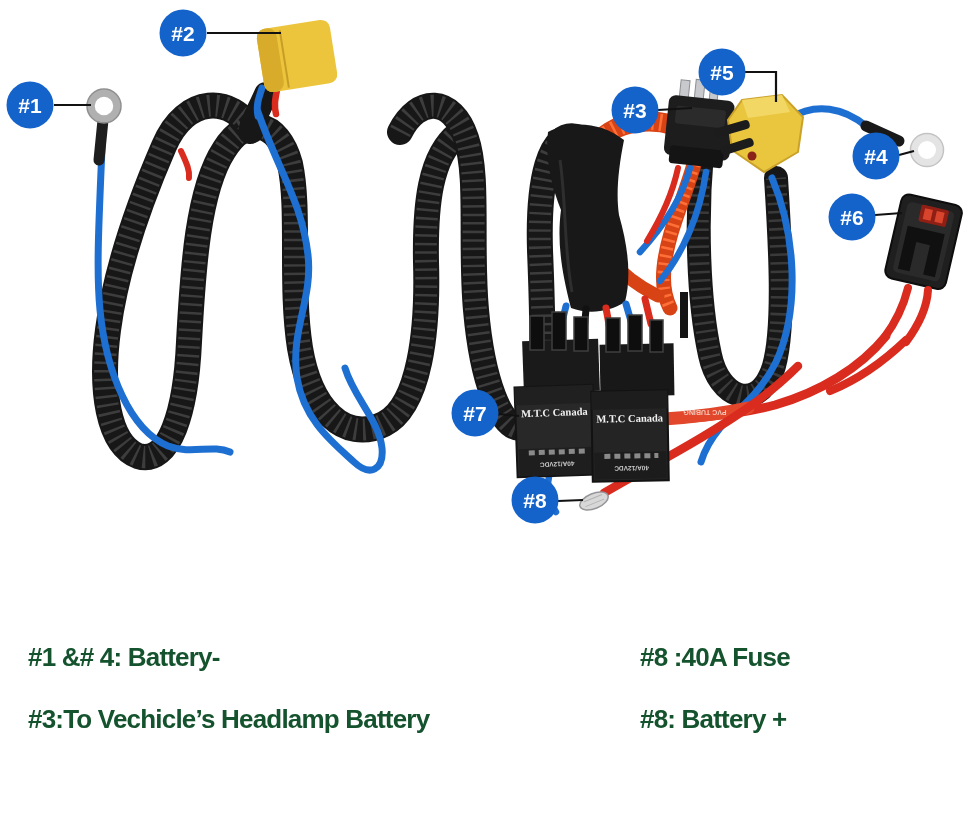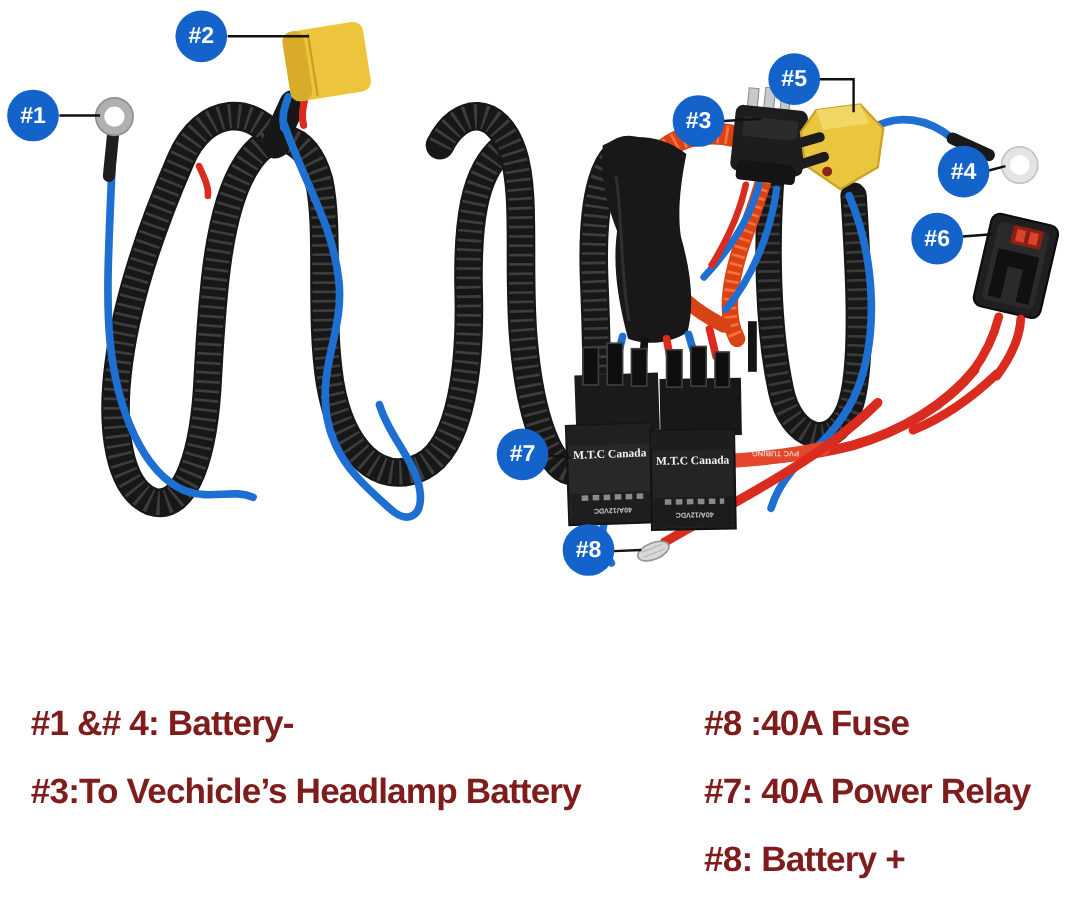--- a/index.html
+++ b/index.html
@@ -3,22 +3,22 @@
 <meta charset="utf-8">
 <style>
   html,body{margin:0;padding:0;background:#ffffff;}
   .stage{position:relative;width:972px;height:820px;background:#ffffff;overflow:hidden;
          font-family:"Liberation Sans",sans-serif;}
   .photo-svg{position:absolute;left:0;top:0;}
   .legend{position:absolute;left:0;top:640px;width:972px;color:#0a0a0a;}
   .legend-col{position:absolute;top:0;}
   .legend-col.left{left:28px;}
   .legend-col.right{left:640px;}
-  .legend-line{font-size:32px;font-weight:700;letter-spacing:-0.8px;line-height:34px;
-               margin-bottom:28px;white-space:nowrap;color:#7f1d1d;}
+  .legend-line{font-size:26px;font-weight:700;letter-spacing:-0.8px;line-height:34px;
+               margin-bottom:28px;white-space:nowrap;color:#14532d;}
   .badge-text{font-family:"Liberation Sans",sans-serif;font-weight:bold;}
 </style>
 </head>
 <body>
 
 <div class="stage">
 
   <svg class="photo-svg" width="972" height="600" viewBox="0 0 972 600">
 
     <g fill="none" stroke-linecap="round">
@@ -226,18 +226,17 @@
     </g>
   </svg>
 
   <div class="legend">
     <div class="legend-col left">
       <div class="legend-line">#1 &amp;# 4: Battery-</div>
       <div class="legend-line">#3:To Vechicle’s Headlamp Battery</div>
     </div>
     <div class="legend-col right">
       <div class="legend-line">#8 :40A Fuse</div>
-      <div class="legend-line">#7: 40A Power Relay</div>
       <div class="legend-line">#8: Battery +</div>
     </div>
   </div>
 
 </div>
 
 </body></html>

